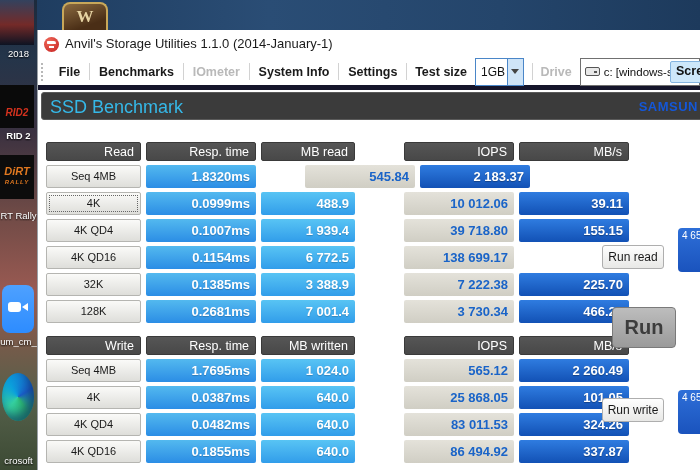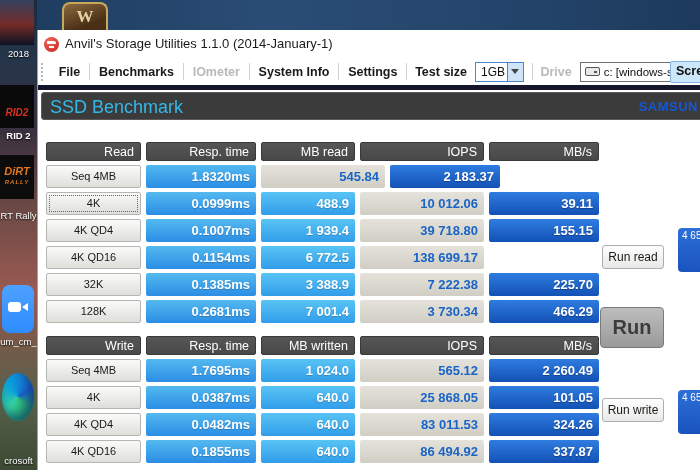--- a/index.html
+++ b/index.html
@@ -49,21 +49,21 @@
   #title-text { position:absolute; left:27px; top:6px; font-size:13px; color:#1a1a1a; white-space:nowrap; }
 
   
   #toolbar { position:relative; height:27px; background:#fff; display:flex; align-items:center; padding-left:3px; }
   .grip { width:3px; height:18px; border-left:2px dotted #b8b8b8; margin-right:6px; }
   .menu-item { font-size:12.5px; font-weight:bold; color:#1a1a1a; padding:0 9px; white-space:nowrap; }
   .menu-item.disabled { color:#b9b9b9; }
   .sep { width:1px; height:17px; background:#d2d2d2; }
   .tb-label { font-size:12.5px; font-weight:bold; color:#1a1a1a; padding:0 8px; white-space:nowrap; }
   .tb-label.disabled { color:#b9b9b9; }
-  .combo { display:flex; align-items:center; height:20px; background:#fff; }
+  .combo { display:flex; align-items:center; height:28px; background:#fff; }
   #testsize-combo { width:70px; border:1px solid #4a86c8; }
   #testsize-combo .val { flex:1; font-size:12px; color:#111; padding-left:5px; }
   #testsize-combo .dd { width:16px; height:100%; background:#cfe4f7; border-left:1px solid #4a86c8;
     display:flex; align-items:center; justify-content:center; }
   .tri-down { width:0; height:0; border-left:4px solid transparent; border-right:4px solid transparent; border-top:5px solid #444; }
   #drive-combo { width:142px; border:1px solid #707070; padding:0 4px; }
   .drive-glyph { width:15px; height:9px; border:1px solid #555; border-radius:2px; background:#e8e8e8; position:relative; margin-right:4px; }
   .drive-glyph::after { content:""; position:absolute; right:2px; top:3px; width:3px; height:2px; background:#555; }
   #drive-combo .val { flex:1; font-size:11.5px; color:#111; white-space:nowrap; overflow:hidden; }
   .chev { width:7px; height:7px; border-right:1.5px solid #444; border-bottom:1.5px solid #444;
@@ -81,38 +81,38 @@
   #brand-text { position:absolute; right:2px; top:6px; font-size:13px; font-weight:bold;
     color:#1457d8; letter-spacing:0.5px; white-space:nowrap; }
 
   
   .btable { position:absolute; left:8px; }
   #read-table { top:112px; }
   #write-table { top:306px; }
   .trow { display:flex; margin-bottom:4px; }
   .cell { border-radius:2px; margin-right:5px; padding:0 6px; font-size:13px;
     font-weight:bold; height:23px; line-height:23px; text-align:right; overflow:hidden; }
-  .c0 { width:95px; } .c1 { width:110px; } .c2 { width:94px; } .c3 { width:124px; } .c4 { width:110px; margin-right:0; }
+  .c0 { width:95px; } .c1 { width:110px; } .c2 { width:94px; } .c3 { width:110px;margin-left:44px; } .c4 { width:110px; margin-right:0; }
   .hdr { background:linear-gradient(#565656,#484848); color:#fff; font-weight:normal;
     font-size:12.5px; height:19px; line-height:18px; border:1px solid #3a3a3a; }
   .lbl { background:linear-gradient(#fafaf8,#dededa); border:1px solid #b5b5b1; color:#1a1a1a;
     text-align:center; font-weight:normal; font-size:11px; line-height:21px; }
   .lbl.focused { outline:1px dotted #666; outline-offset:-4px; }
   .v-resp { background:linear-gradient(#53b9ef,#2b8de5); color:#fff; text-shadow:0 1px 1px rgba(0,0,0,.2); }
   .v-mb   { background:linear-gradient(#58c4f4,#319dea); color:#fff; text-shadow:0 1px 1px rgba(0,0,0,.2); }
   .v-iops { background:linear-gradient(#e4e2da,#d0cec4); color:#1a64c8; }
   .v-mbs  { background:linear-gradient(#2f7ce0,#1251b5); color:#fff; text-shadow:0 1px 1px rgba(0,0,0,.3); }
 
   
   .small-run { position:absolute; width:62px; height:24px; background:linear-gradient(#fefefe,#e8e8e6);
     border:1px solid #aeaeae; border-radius:3px; font-size:12px; color:#1a1a1a;
     text-align:center; line-height:22px; }
   #run-read-btn { left:564px; top:215px; }
   #run-write-btn { left:564px; top:368px; }
-  #run-btn { position:absolute; left:562px; top:277px; width:64px; height:41px;
+  #run-btn { position:absolute; left:574px; top:277px; width:64px; height:41px;
     background:linear-gradient(#bdbdbd,#9a9a9a); border:1px solid #7a7a7a; border-radius:4px;
     font-size:20px; font-weight:bold; color:#3c3c3c; text-align:center; line-height:38px; }
   .score-badge { position:absolute; left:640px; width:60px; height:44px;
     background:linear-gradient(#2e6fd8,#1a53bd); border-radius:4px; color:#fff;
     font-size:10px; padding:2px 0 0 4px; }
   #read-score { top:198px; }
   #write-score { top:360px; }
 </style>
 </head>
 <body>

